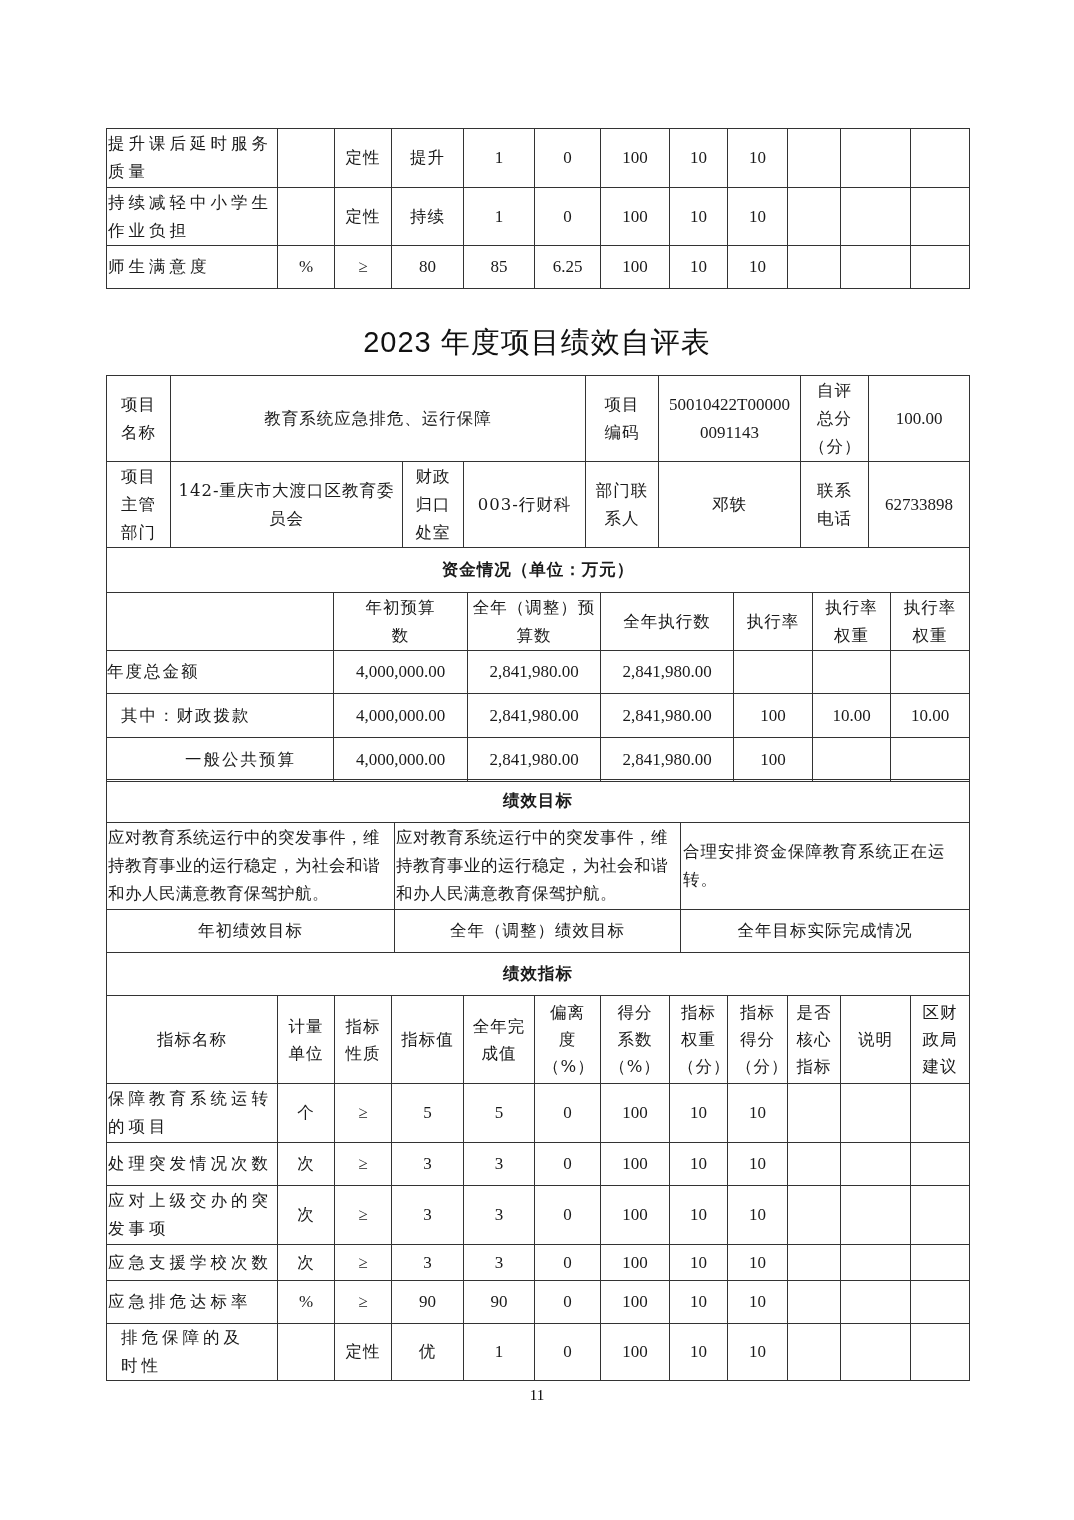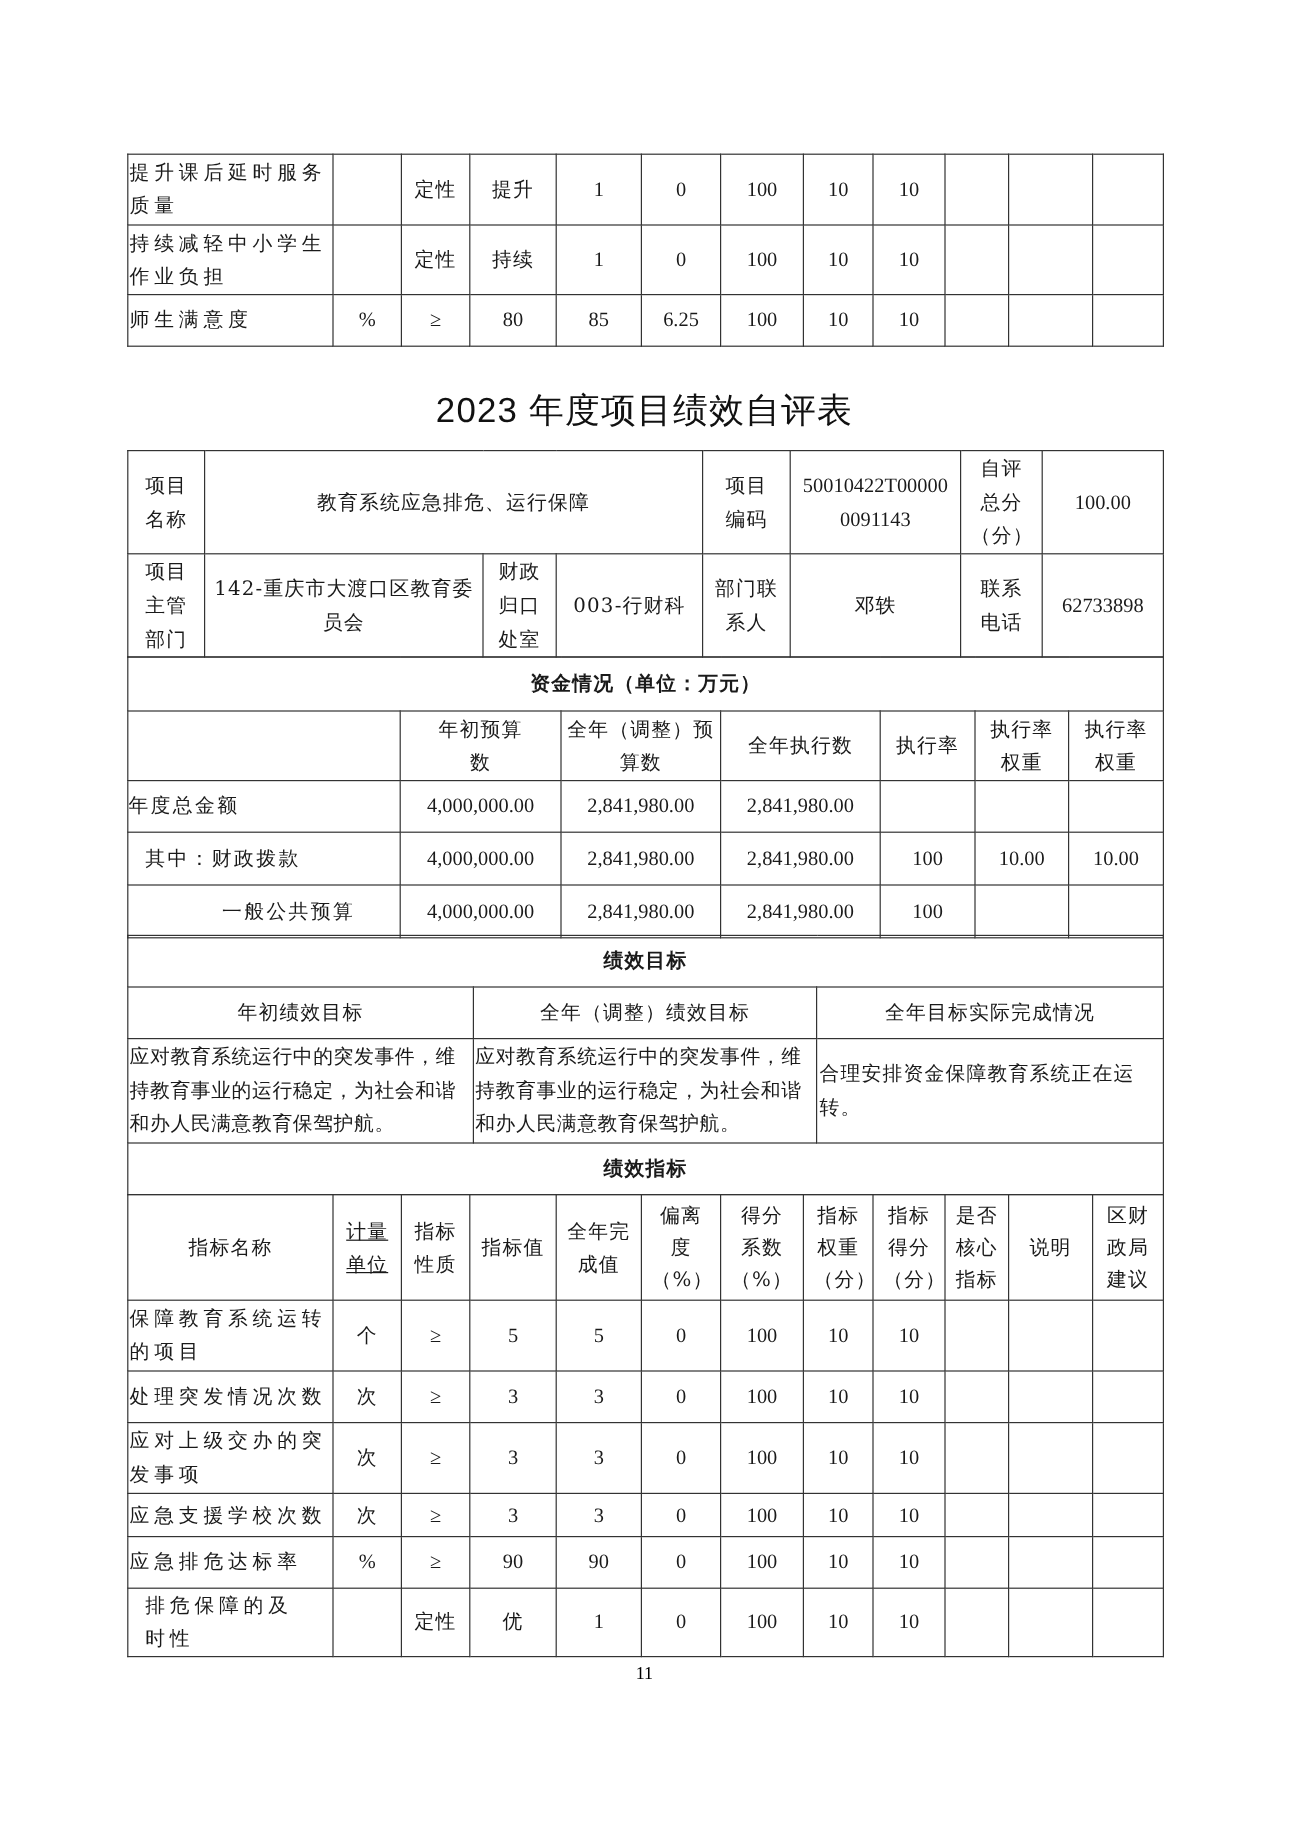--- a/index.html
+++ b/index.html
@@ -178,29 +178,29 @@
 <table id="t-goal">
   <colgroup>
       <col style="width:288px">
       <col style="width:286px">
       <col style="width:289px">
     </colgroup>
   <tbody>
       <tr style="height:43px">
     <td colspan="3" class="sect">绩效目标</td>
   </tr>
+  <tr style="height:87px">
+    <td class="l" style="padding:0 1px;letter-spacing:0.5px">应对教育系统运行中的突发事件，维持教育事业的运行稳定，为社会和谐和办人民满意教育保驾护航。</td>
+    <td class="l" style="padding:0 1px;letter-spacing:0.5px">应对教育系统运行中的突发事件，维持教育事业的运行稳定，为社会和谐和办人民满意教育保驾护航。</td>
+    <td class="l" style="padding:0 2px">合理安排资金保障教育系统正在运转。</td>
+  </tr>
   <tr style="height:43px">
     <td>年初绩效目标</td>
     <td>全年（调整）绩效目标</td>
     <td>全年目标实际完成情况</td>
-  </tr>
-  <tr style="height:87px">
-    <td class="l" style="padding:0 1px;letter-spacing:0.5px">应对教育系统运行中的突发事件，维持教育事业的运行稳定，为社会和谐和办人民满意教育保驾护航。</td>
-    <td class="l" style="padding:0 1px;letter-spacing:0.5px">应对教育系统运行中的突发事件，维持教育事业的运行稳定，为社会和谐和办人民满意教育保驾护航。</td>
-    <td class="l" style="padding:0 2px">合理安排资金保障教育系统正在运转。</td>
   </tr>
   <tr style="height:43px">
     <td colspan="3" class="sect">绩效指标</td>
   </tr>
 </tbody>
   </table>
 
 <table id="t-ind">
   <colgroup>
     <col style="width:171px">
@@ -212,21 +212,21 @@
       <col style="width:69px">
       <col style="width:58px">
     <col style="width:60px">
       <col style="width:53px">
       <col style="width:70px">
       <col style="width:59px">
   </colgroup>
   <tbody>
       <tr style="height:88px" id="ind-head">
         <td style="line-height: 27px; padding: 0px 2px;">指标名称</td>
-        <td style="line-height: 27px; padding: 0px 8px; text-decoration: underline;">计量单位</td>
+        <td style="line-height: 27px; padding: 0px 8px;">计量单位</td>
         <td style="line-height: 27px; padding: 0px 8px;">指标性质</td>
         <td style="line-height: 27px; padding: 0px 8px;">指标值</td>
         <td style="line-height: 27px; padding: 0px 8px;">全年完成值</td>
         <td style="line-height: 27px; padding: 0px 8px;">偏离度（%）</td>
         <td style="line-height: 27px; padding: 0px 8px;">得分系数（%）</td>
         <td style="line-height: 27px; padding: 0px 8px;">指标权重（分）</td>
         <td style="line-height: 27px; padding: 0px 8px;">指标得分（分）</td>
         <td style="line-height: 27px; padding: 0px 8px;">是否核心指标</td>
         <td style="line-height: 27px; padding: 0px 8px;">说明</td>
         <td style="line-height: 27px; padding: 0px 8px;">区财政局建议</td>

